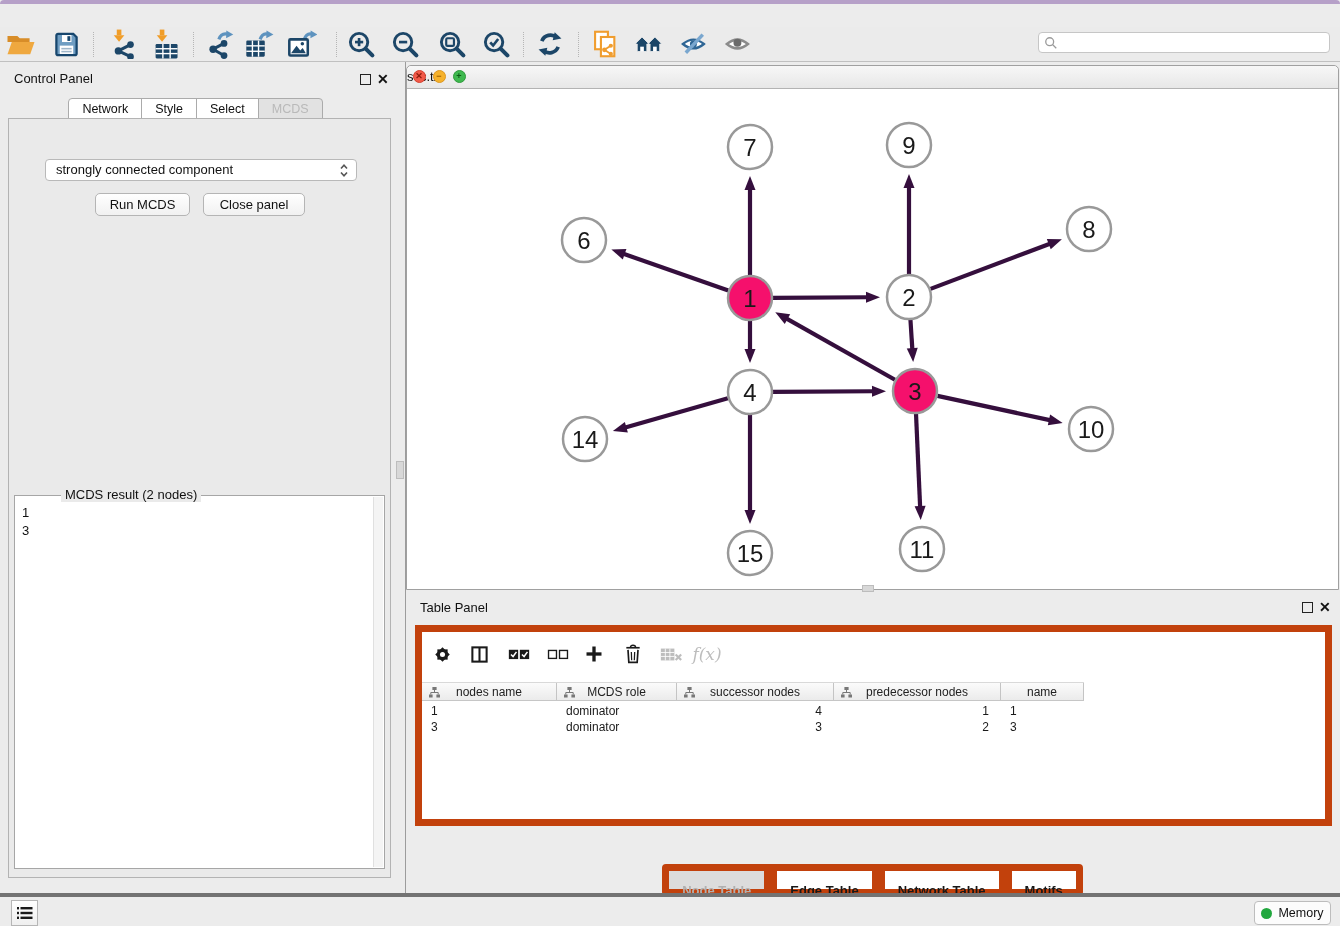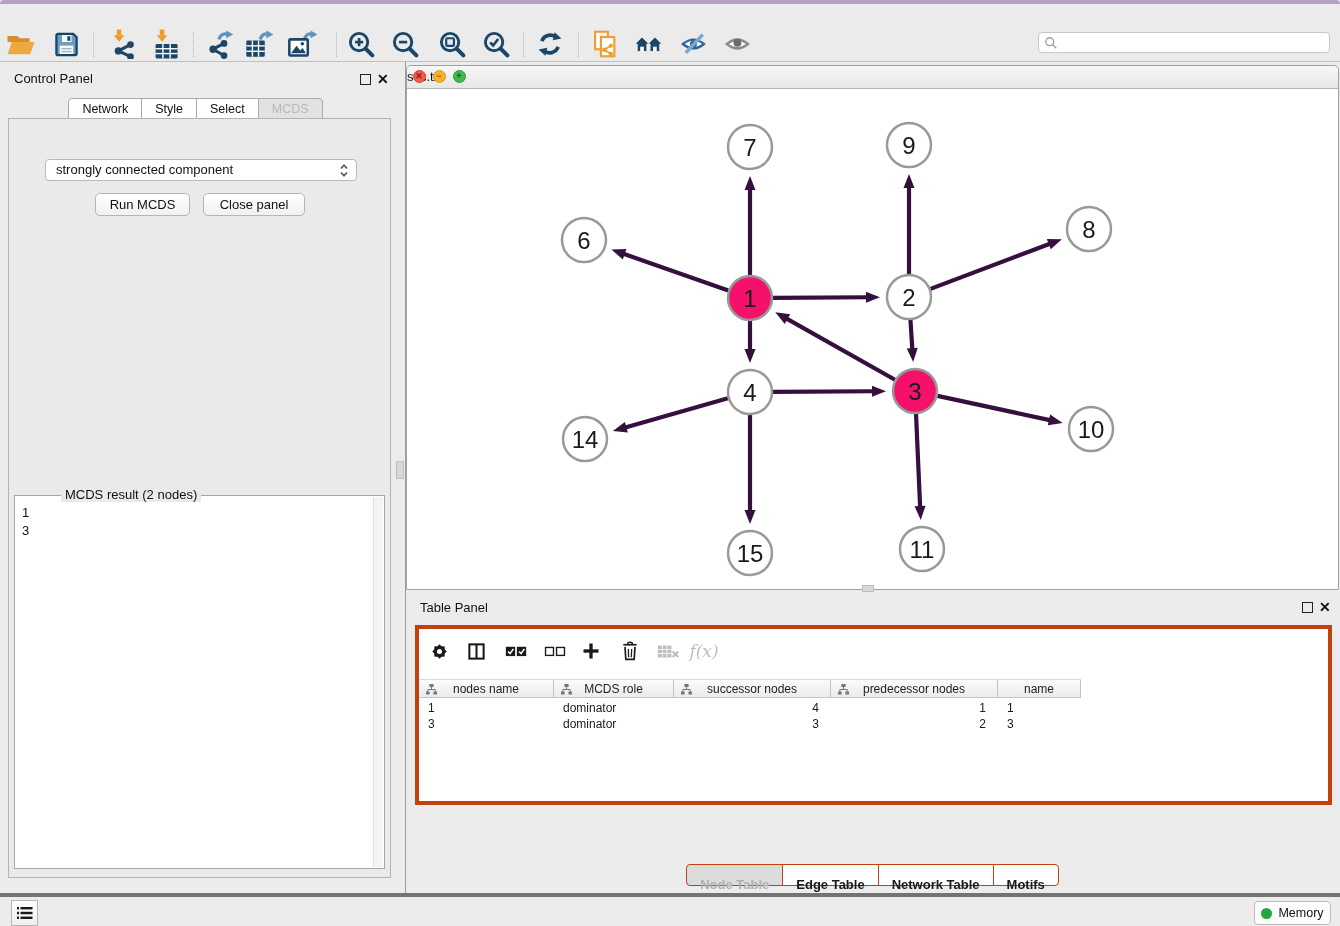--- a/index.html
+++ b/index.html
@@ -33,29 +33,29 @@
   .vdiv{position:absolute;left:405px;top:62px;width:1px;height:831px;background:#9c9c9c;}
   .vdiv-handle{position:absolute;left:396px;top:461px;width:8px;height:18px;background:#d8d8d8;border:1px solid #bdbdbd;box-sizing:border-box;}
   .hdiv-handle{position:absolute;left:862px;top:585px;width:12px;height:7px;background:#d8d8d8;border:1px solid #bdbdbd;box-sizing:border-box;}
   .nwin{position:absolute;left:406px;top:65px;width:933px;height:525px;border:1px solid #a0a0a0;border-radius:5px 5px 0 0;box-sizing:border-box;background:#fff;}
   .nw-titlebar{position:absolute;left:0;top:0;right:0;height:22px;background:linear-gradient(#f7f7f7,#e7e7e7);border-bottom:1px solid #b3b3b3;border-radius:5px 5px 0 0;}
   .nw-dot{position:absolute;top:4px;width:13px;height:13px;border-radius:50%;box-sizing:border-box;display:flex;align-items:center;justify-content:center;font-size:9px;font-weight:bold;line-height:13px;}
   .nw-title{display:block;text-align:left;font-size:13px;line-height:22px;color:#111;}
   .nw-canvas{position:absolute;left:0;top:23px;width:931px;height:500px;background:#fff;}
   .tpanel{position:absolute;left:406px;top:595px;width:934px;height:298px;}
   .tp-title{position:absolute;left:14px;top:5px;font-size:13px;color:#111;}
-  .tp-box{position:absolute;left:9px;top:30px;width:917px;height:180px;background:#fff;border:4px solid #c2410c;box-sizing:border-box;}
+  .tp-box{position:absolute;left:9px;top:30px;width:917px;height:201px;background:#fff;border:7px solid #c2410c;box-sizing:border-box;}
   .tbi2{position:absolute;top:8px;width:30px;height:28px;display:flex;align-items:center;justify-content:center;}
   .thead{position:absolute;left:0px;top:50px;height:19px;background:linear-gradient(#fbfbfb,#ebebeb);border-top:1px solid #d9d9d9;border-bottom:1px solid #c6c6c6;box-sizing:border-box;display:flex;}
   .th{position:relative;height:100%;border-right:1px solid #c4c4c4;box-sizing:border-box;display:flex;align-items:center;justify-content:center;font-size:12px;color:#222;}
   .th .hicon{position:absolute;left:7px;top:4px;}
   .trow{position:absolute;left:0;height:16px;display:flex;font-size:12px;color:#1a1a1a;align-items:center;}
   .td{box-sizing:border-box;overflow:hidden;white-space:nowrap;}
   .tp-tabs{position:absolute;left:0;top:269px;width:934px;display:flex;justify-content:center;}
-  .btab{height:22px;line-height:22px;font-size:13px;font-weight:600;padding:9px 13px;background:#fff;border:1px solid #c2410c;margin-left:-1px;color:#181818;box-sizing:border-box;}
+  .btab{height:22px;line-height:22px;font-size:13px;font-weight:600;padding:9px 13px;background:#fff;border:7px solid #c2410c;margin-left:-1px;color:#181818;box-sizing:border-box;}
   .btab.first{border-radius:4px 0 0 4px;}
   .btab.last{border-radius:0 4px 4px 0;}
   .btab.active{background:#dcdcdc;color:#b0b0b0;}
   .statusbar{position:absolute;left:0;top:893px;width:1340px;height:33px;background:#ececec;border-top:4px solid #737373;box-sizing:border-box;}
   .sb-left-btn{position:absolute;left:11px;top:3px;width:27px;height:26px;background:linear-gradient(#ffffff,#efefef);border:1px solid #b6b6b6;box-sizing:border-box;display:flex;align-items:center;justify-content:center;}
   .sb-mem-btn{position:absolute;right:9px;top:4px;width:77px;height:24px;background:#fcfcfc;border:1px solid #bdbdbd;border-radius:4px;box-sizing:border-box;display:flex;align-items:center;justify-content:center;gap:6px;font-size:12.5px;color:#111;}
   .mem-dot{width:11px;height:11px;border-radius:50%;background:#21a73e;}
 </style>
 </head>
 <body>

